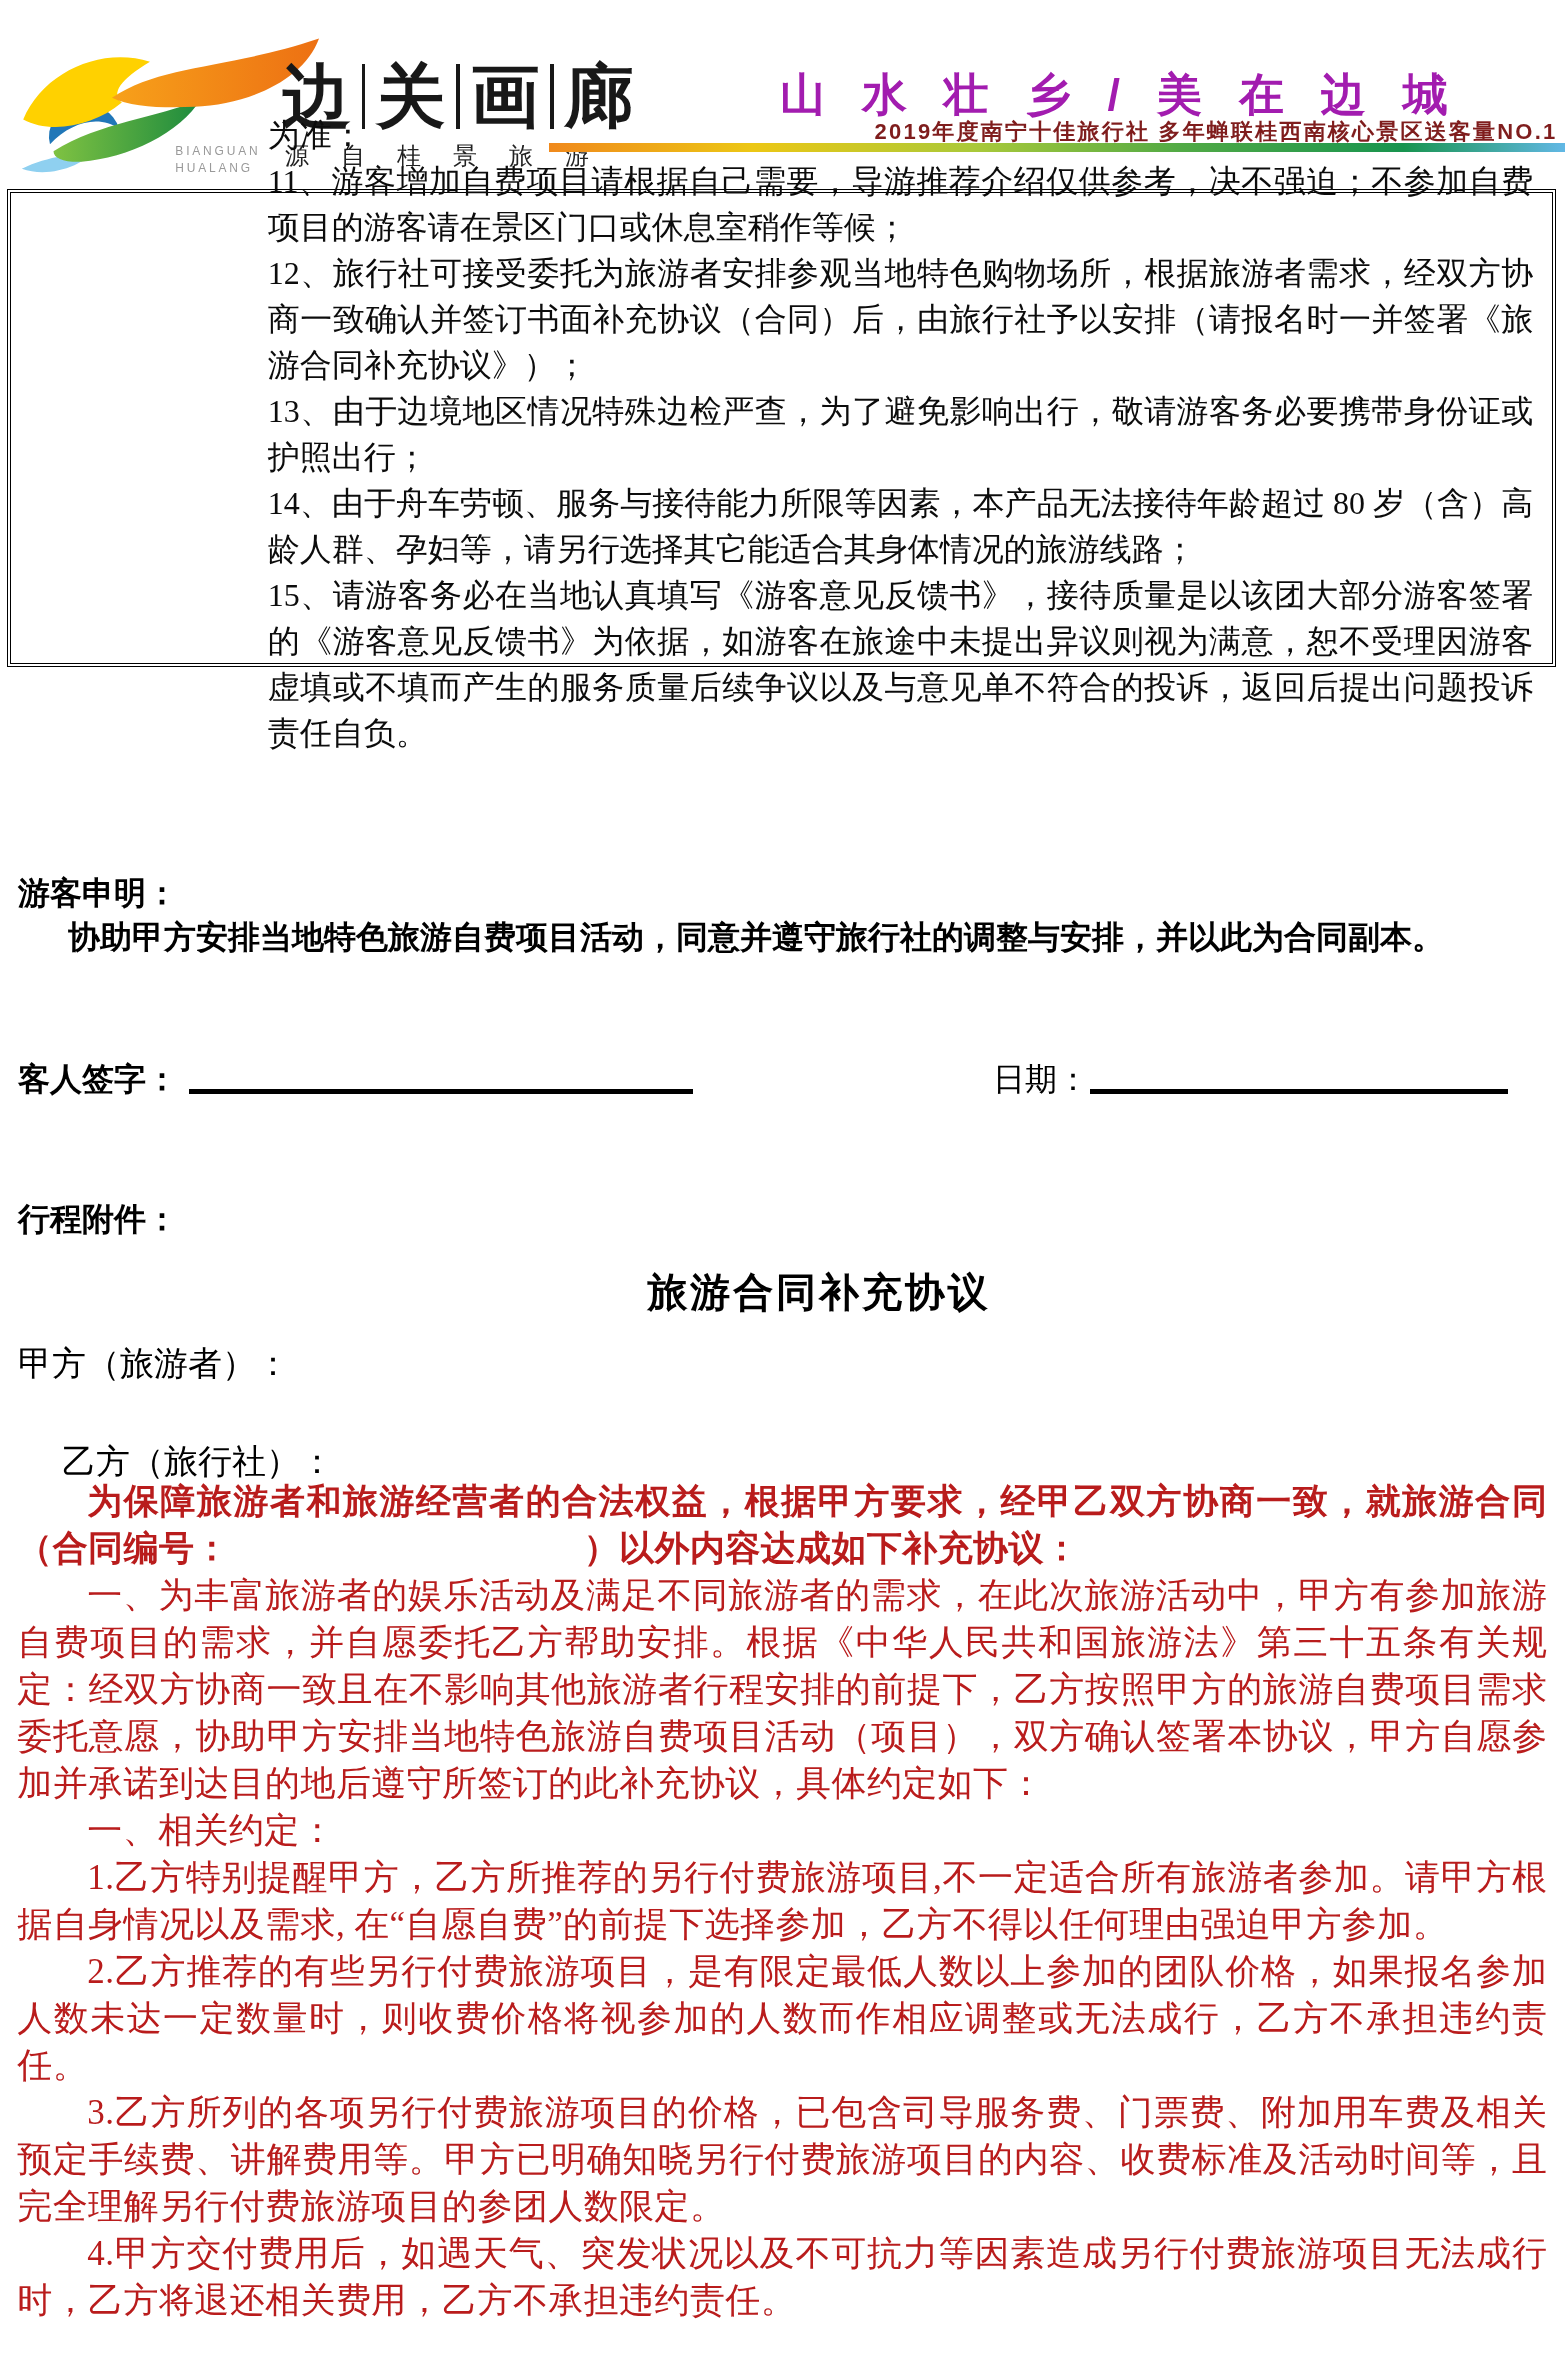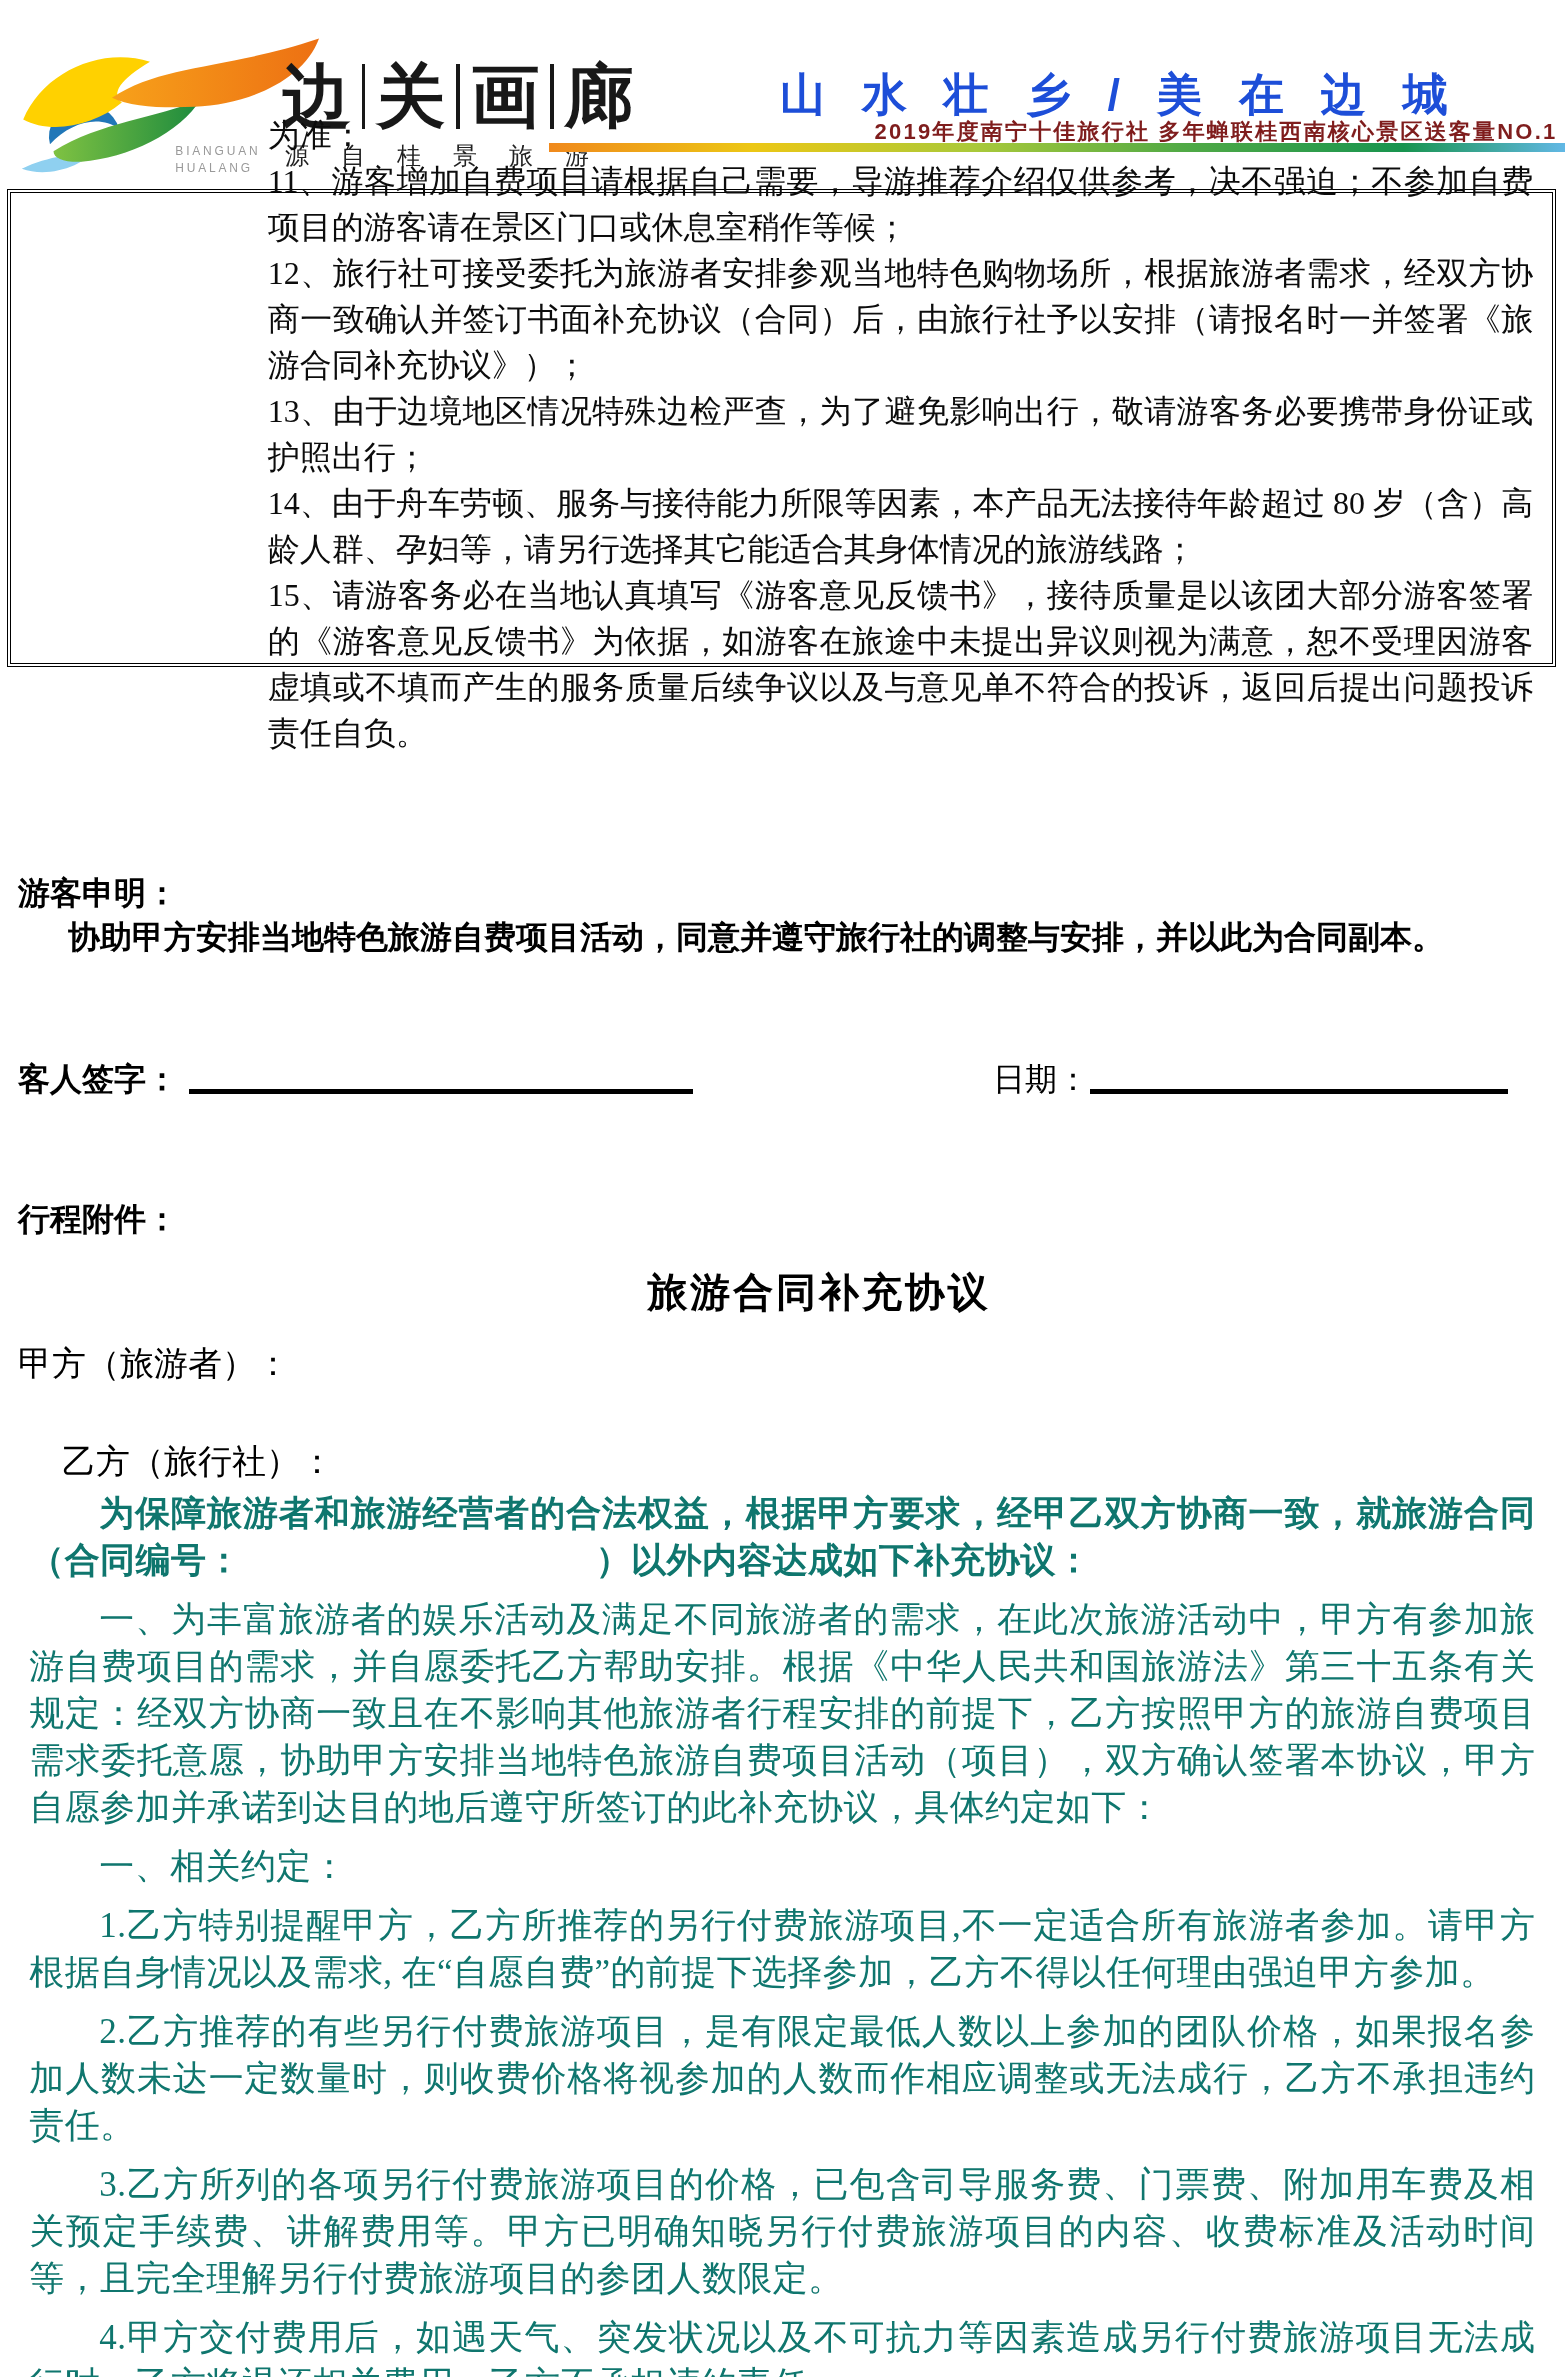--- a/index.html
+++ b/index.html
@@ -7,21 +7,21 @@
         font-family:"Liberation Serif","DejaVu Serif",serif;color:#000;}
 
   
   .logo-svg{position:absolute;left:10.8px;top:23px;width:328px;height:162px;}
   .brand{position:absolute;left:282px;top:62px;display:flex;align-items:center;
          font-family:"Liberation Sans","DejaVu Sans",sans-serif;}
   .brand-char{font-size:69px;line-height:1;font-weight:900;color:#181818;letter-spacing:0;}
   .brand-sep{width:3.6px;height:65px;background:#181818;margin:0 10.8px;}
   .brand-tagline{position:absolute;left:285px;top:140px;font-size:24px;color:#222;
          font-family:Liberation Mono, monospace;letter-spacing:32px;white-space:nowrap;}
-  .slogan{position:absolute;left:780px;top:65px;font-size:45px;font-weight:900;color:#1d4ed8;
+  .slogan{position:absolute;left:780px;top:65px;font-size:45px;font-weight:900;color:#a21caf;
          font-family:"Liberation Sans","DejaVu Sans",sans-serif;letter-spacing:12.2px;white-space:nowrap;}
   .award{position:absolute;right:8.6px;top:117px;font-size:22px;font-weight:bold;color:#7f1d1d;
          font-family:"Liberation Sans","DejaVu Sans",sans-serif;letter-spacing:2.2px;white-space:nowrap;}
   .gradient-bar{position:absolute;left:549px;top:143px;width:1017px;height:8.6px;
          background:linear-gradient(90deg,#f0891c 0%,#ecc715 20%,#a9c93a 42%,#52aa45 62%,#18944f 84%,#62b8e6 100%);}
 
   
   .notice-table{position:absolute;left:7.2px;top:189px;width:1549px;height:478px;
          border:4.3px double #000;box-sizing:border-box;display:flex;align-items:center;}
   .nt-left{width:235px;border-right:2.2px solid #000;box-sizing:border-box;}
@@ -36,22 +36,22 @@
   .date-label{position:absolute;left:993px;top:1058px;font-size:32px;font-weight:normal;}
   .date-line{position:absolute;left:1090px;top:1089px;width:418px;height:5px;background:#000;}
   .attach-label{position:absolute;left:18px;top:1198px;font-size:32px;font-weight:bold;}
 
   
   .agr-title{position:absolute;left:0;top:1265px;width:1566px;text-align:center;
          font-size:40px;font-weight:bold;letter-spacing:2.9px;margin-left:36px;}
   .party-a{position:absolute;left:18px;top:1341px;font-size:34px;}
   .party-b{position:absolute;left:18px;top:1439px;font-size:34px;margin-left:44px;}
   .agr-body{position:absolute;left:17.3px;top:1478px;width:1530px;}
-  .agr-body p{margin:12px;font-size:35px;line-height:47px;text-align:justify;
-         text-indent:2em;letter-spacing:0.4px;color:#0f766e;}
+  .agr-body p{margin:0;font-size:35px;line-height:47px;text-align:justify;
+         text-indent:2em;letter-spacing:0.4px;color:#b91c1c;}
   .agr-body p.bold{font-weight:bold;}
 </style>
 </head>
 <body>
 
 <div class="page">
 
   <div>
     <svg class="logo-svg" viewBox="0 0 455 230" xmlns="http://www.w3.org/2000/svg">
       <defs>

